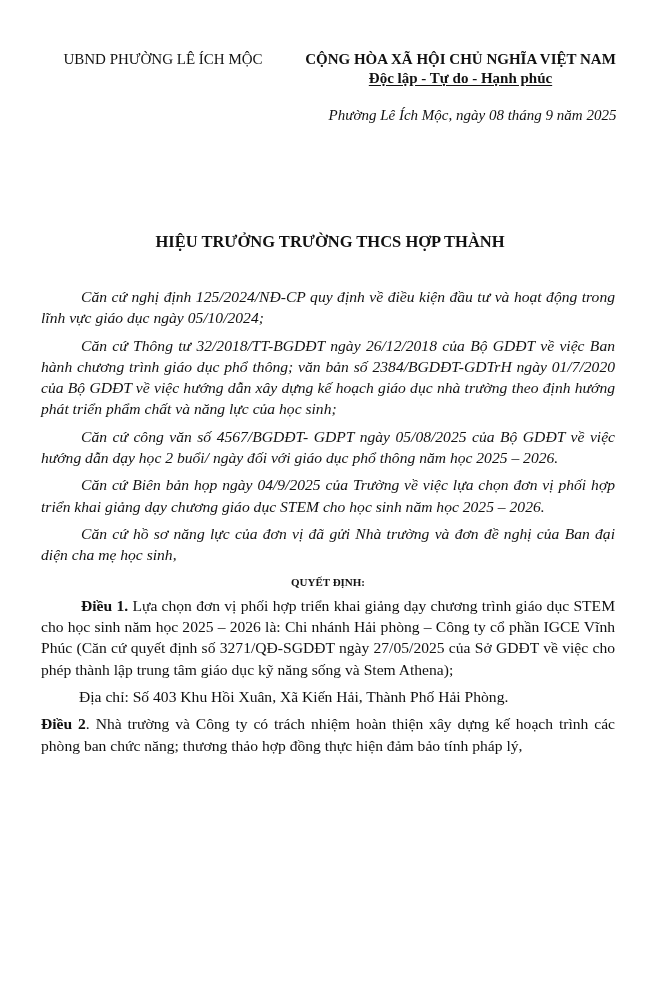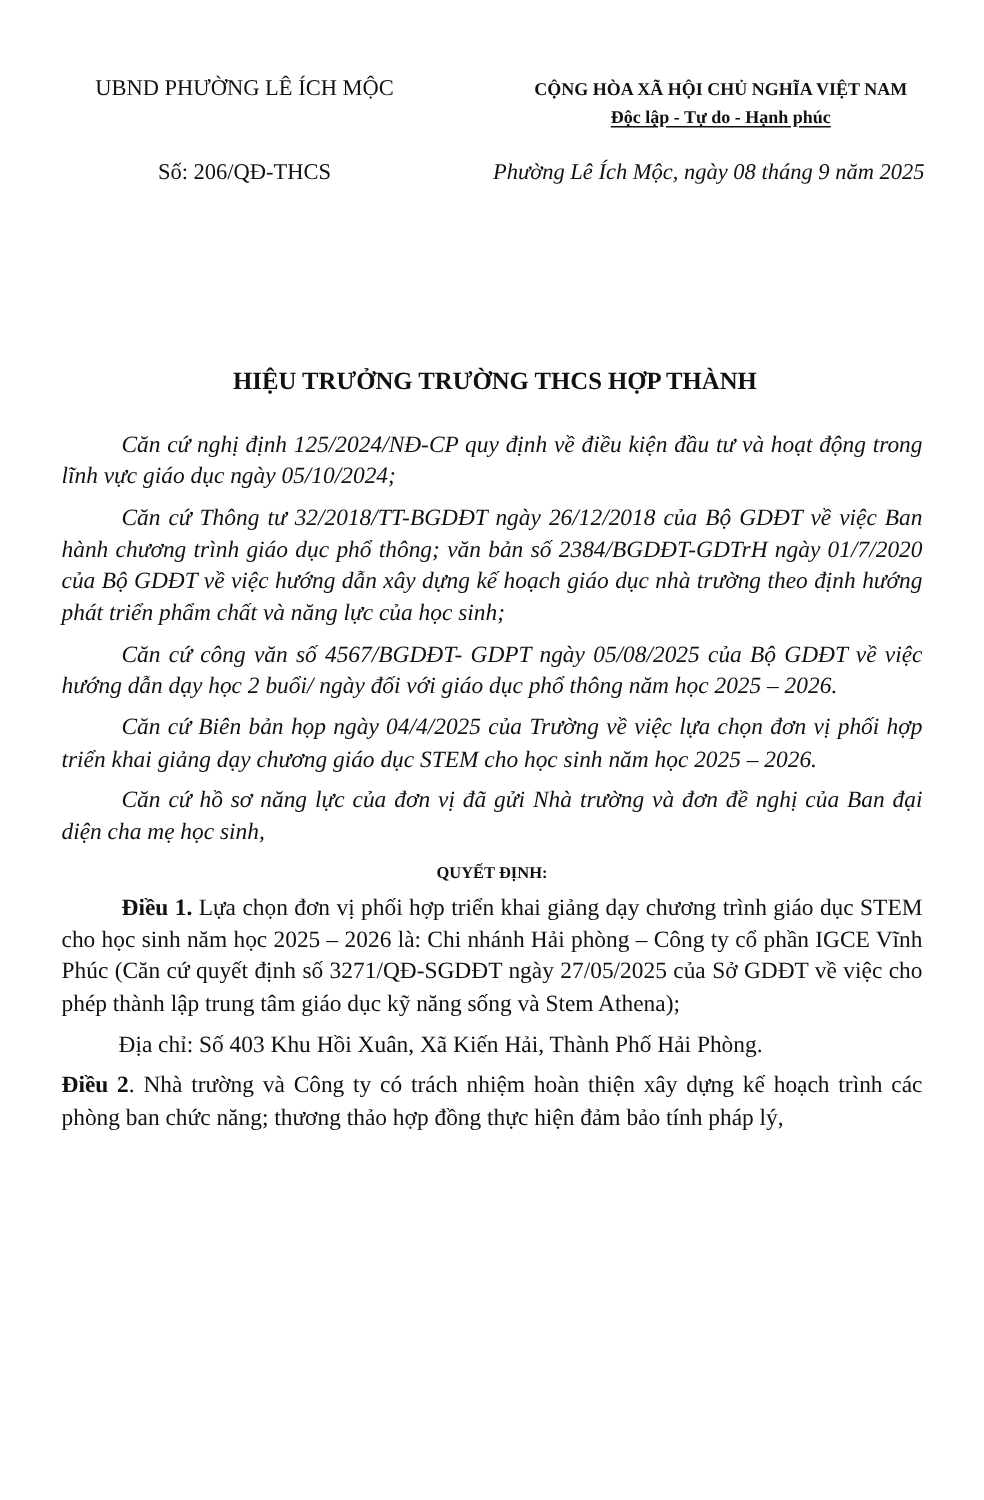--- a/index.html
+++ b/index.html
@@ -4,31 +4,31 @@
 <style>
   html, body { margin: 0; padding: 0; background: #ffffff; }
   body {
     width: 656px; height: 1000px; overflow: hidden; position: relative;
     font-family: "Liberation Serif", "DejaVu Serif", serif;
     color: #111111;
   }
   .page { position: absolute; left: 0; top: 0; width: 656px; height: 1000px; }
 
   .hdr-left { position: absolute; left: 38px; top: 50px; width: 250px; text-align: center; font-size: 15px; line-height: 19px; }
-  .hdr-right { position: absolute; left: 308px; top: 50px; width: 345px; text-align: center; font-size: 12px; line-height: 19px; }
+  .hdr-right { position: absolute; left: 288px; top: 50px; width: 345px; text-align: center; font-size: 15px; line-height: 19px; }
   .bold { font-weight: bold; }
   .u-partial { position: relative; display: inline-block; }
   .u-partial::after { content: ""; position: absolute; left: 37px; right: 34px; bottom: 1px; border-bottom: 1px solid #111; }
   .u-full { text-decoration: underline; text-underline-offset: 2px; }
 
   .docno { position: absolute; left: 38px; top: 107px; width: 250px; text-align: center; font-size: 15px; }
   .place-date { position: absolute; left: 300px; top: 107px; width: 345px; text-align: center; font-size: 15px; font-style: italic; }
 
   .title-block { position: absolute; left: 20px; top: 149px; width: 620px; text-align: center; font-weight: bold; font-size: 16px; line-height: 20px; }
-  .authority { position: absolute; left: 20px; top: 244px; width: 620px; text-align: center; font-weight: bold; font-size: 16.5px; }
+  .authority { position: absolute; left: 20px; top: 232px; width: 620px; text-align: center; font-weight: bold; font-size: 16.5px; }
 
   .body-text { position: absolute; left: 41px; top: 286px; width: 574px; font-size: 15.6px; line-height: 21.3px; text-align: justify; }
   .para { margin: 0 0 6px 0; text-indent: 40px; }
   .it { font-style: italic; }
   .decision-heading { text-align: center; font-weight: bold; font-size: 11px; margin: 2px 0 2px 0; }
   .no-indent { text-indent: 0; }
   .addr { text-indent: 38px; }
 </style>
 </head>
 <body>
@@ -37,31 +37,30 @@
 
   <div class="hdr-left">
     <div>UBND PHƯỜNG LÊ ÍCH MỘC</div>
   </div>
 
   <div class="hdr-right">
     <div class="bold">CỘNG HÒA XÃ HỘI CHỦ NGHĨA VIỆT NAM</div>
     <div class="bold"><span class="u-full">Độc lập - Tự do - Hạnh phúc</span></div>
   </div>
 
-  <div class="docno">Số: 206/QĐ-THCS</div>
   <div class="place-date">Phường Lê Ích Mộc, ngày 08 tháng 9 năm 2025</div>
 
 
   <div class="authority">HIỆU TRƯỞNG TRƯỜNG THCS HỢP THÀNH</div>
 
   <div class="body-text">
     <p class="para it">Căn cứ nghị định 125/2024/NĐ-CP quy định về điều kiện đầu tư và hoạt động trong lĩnh vực giáo dục ngày 05/10/2024;</p>
     <p class="para it">Căn cứ Thông tư 32/2018/TT-BGDĐT ngày 26/12/2018 của Bộ GDĐT về việc Ban hành chương trình giáo dục phổ thông; văn bản số 2384/BGDĐT-GDTrH ngày 01/7/2020 của Bộ GDĐT về việc hướng dẫn xây dựng kế hoạch giáo dục nhà trường theo định hướng phát triển phẩm chất và năng lực của học sinh;</p>
     <p class="para it">Căn cứ công văn số 4567/BGDĐT- GDPT ngày 05/08/2025 của Bộ GDĐT về việc hướng dẫn dạy học 2 buổi/ ngày đối với giáo dục phổ thông năm học 2025 – 2026.</p>
-    <p class="para it">Căn cứ Biên bản họp ngày 04/4/2025 của Trường về việc lựa chọn đơn vị phối hợp triển khai giảng dạy chương giáo dục STEM cho học sinh năm học 2025 – 2026.</p>
+    <p class="para it">Căn cứ Biên bản họp ngày 04/9/2025 của Trường về việc lựa chọn đơn vị phối hợp triển khai giảng dạy chương giáo dục STEM cho học sinh năm học 2025 – 2026.</p>
     <p class="para it">Căn cứ hồ sơ năng lực của đơn vị đã gửi Nhà trường và đơn đề nghị của Ban đại diện cha mẹ học sinh,</p>
 
     <div class="decision-heading">QUYẾT ĐỊNH:</div>
 
     <p class="para"><b>Điều 1.</b><span> Lựa chọn đơn vị phối hợp triển khai giảng dạy chương trình giáo dục STEM  cho học sinh năm học 2025 – 2026 là: Chi nhánh Hải phòng – Công ty cổ phần IGCE Vĩnh Phúc (Căn cứ quyết định số 3271/QĐ-SGDĐT ngày 27/05/2025  của Sở GDĐT về việc cho phép thành lập trung tâm giáo dục kỹ năng sống và Stem Athena);</span></p>
     <p class="para addr">Địa chỉ: Số 403 Khu Hồi Xuân, Xã Kiến Hải, Thành Phố Hải Phòng.</p>
     <p class="para no-indent"><b>Điều 2</b><span>. Nhà trường và Công ty có trách nhiệm hoàn thiện xây dựng kế hoạch trình các phòng ban chức năng; thương thảo hợp đồng thực hiện đảm bảo tính pháp lý,</span></p>
   </div>
 
 </div>

